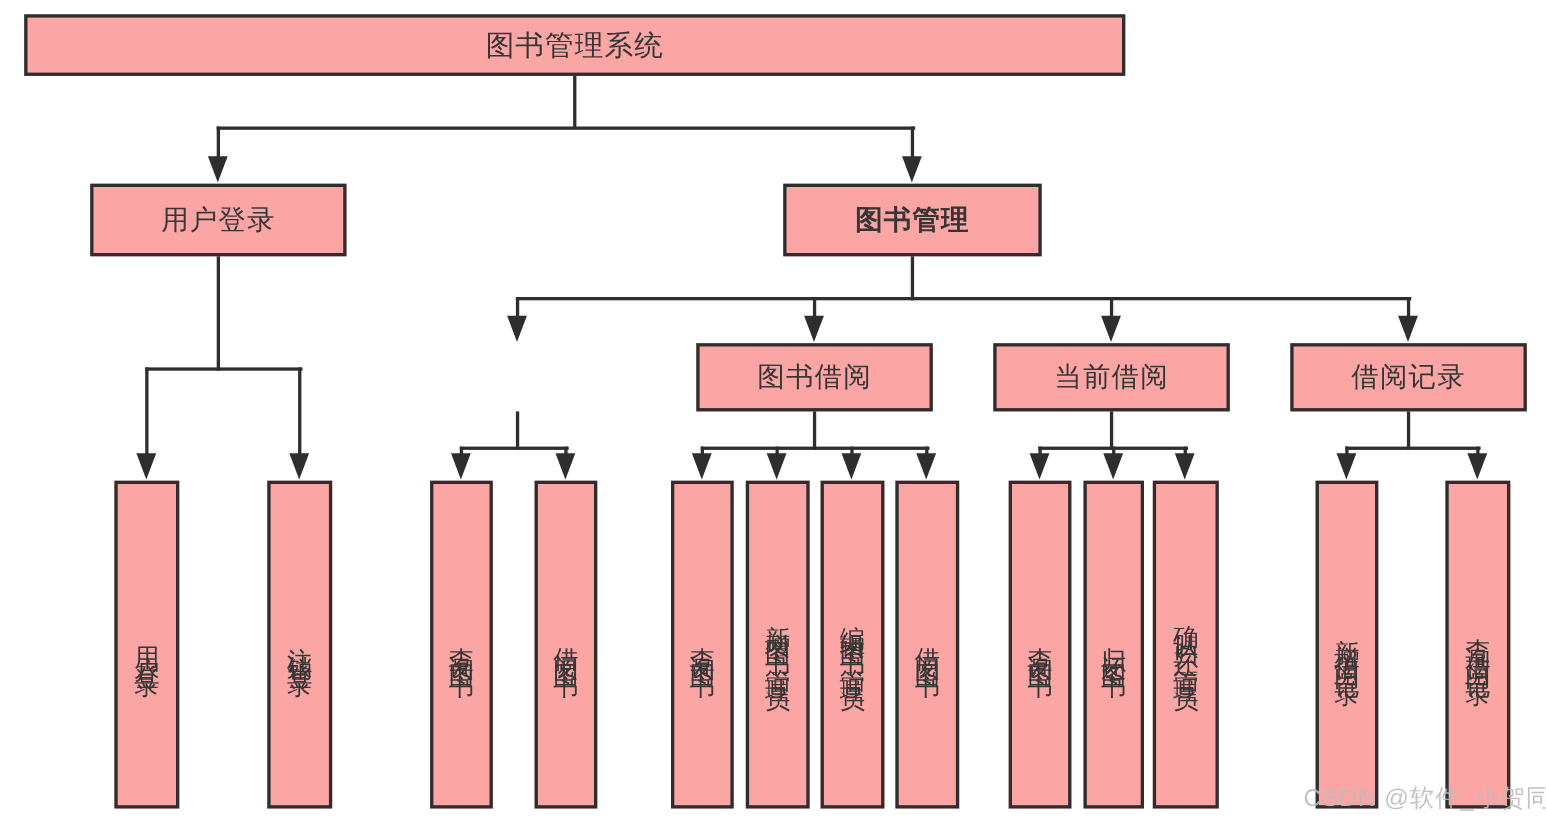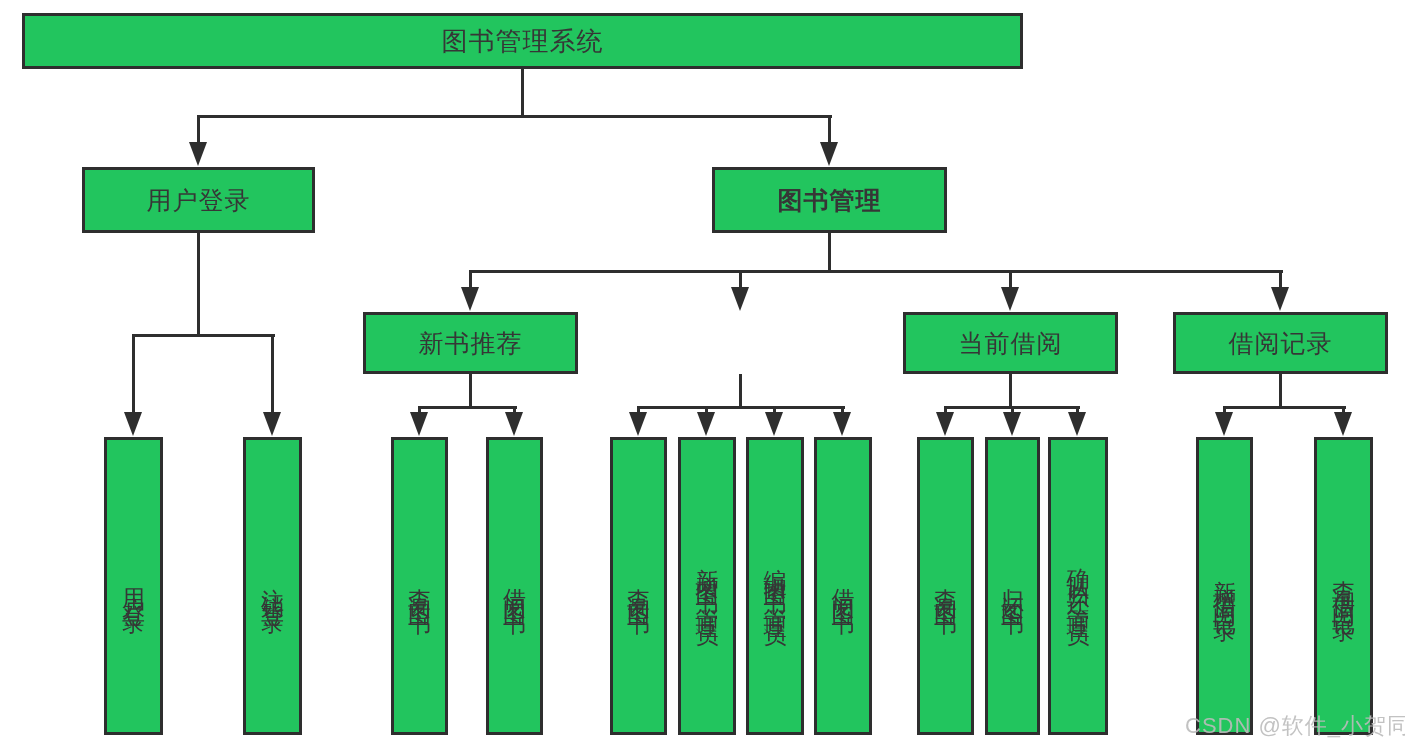--- a/index.html
+++ b/index.html
@@ -12,21 +12,21 @@
   .canvas{
     position:relative;
     width:1405px;height:747px;
     background:var(--bg);
     overflow:hidden;
   }
   .node{
     position:absolute;
     box-sizing:border-box;
     border:3px solid var(--line);
-    background:#22c55e;
+    background:#fca5a5;
     display:flex;
     align-items:center;
     justify-content:center;
     color:var(--text);
   }
   .node-h span{
     font-size:25px;
     letter-spacing:1px;
     white-space:nowrap;
     line-height:1;
@@ -70,22 +70,22 @@
   <span class="watermark">CSDN @软件_小贺同学</span>
 <div class="node node-h node-root" style="left: 22px; top: 13px; width: 1001px; height: 56px;">
       <span>图书管理系统</span>
     </div>
     <div class="node node-h" style="left: 82px; top: 167px; width: 233px; height: 66px;">
       <span>用户登录</span>
     </div>
     <div class="node node-h" style="left: 712px; top: 167px; width: 235px; height: 66px; font-weight: bold;">
       <span>图书管理</span>
     </div>
-    <div class="node node-h" style="left: 363px; top: 312px; width: 215px; height: 62px;">
-      <span>新书推荐</span>
+    <div class="node node-h" style="left: 633px; top: 312px; width: 215px; height: 62px;">
+      <span>图书借阅</span>
     </div>
     <div class="node node-h" style="left: 903px; top: 312px; width: 215px; height: 62px;">
       <span>当前借阅</span>
     </div>
     <div class="node node-h" style="left: 1173px; top: 312px; width: 215px; height: 62px;">
       <span>借阅记录</span>
     </div>
     <div class="node node-leaf" style="left: 104px; top: 437px; width: 59px; height: 298px;">
       <span>用户登录</span>
     </div>

